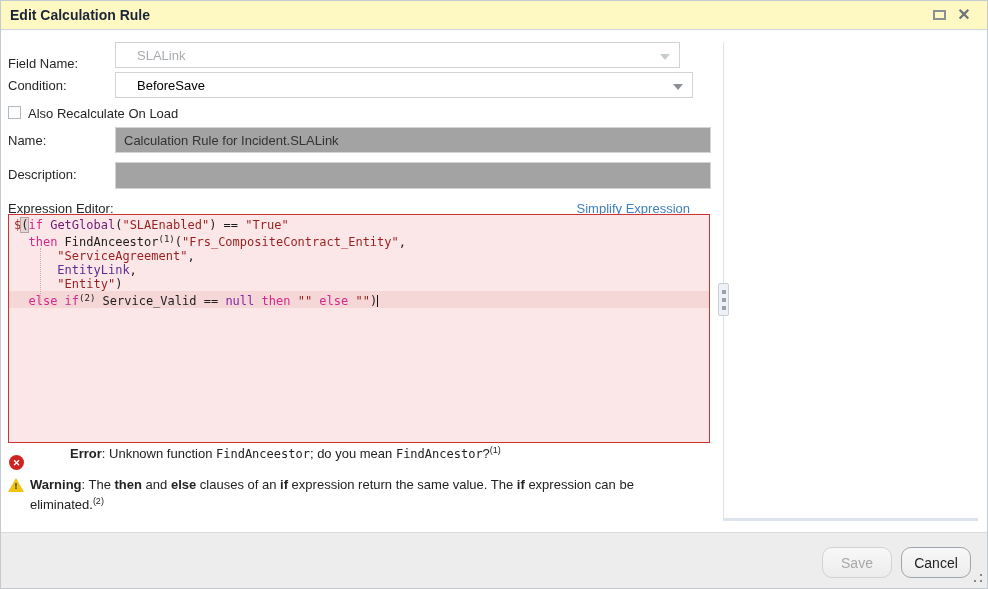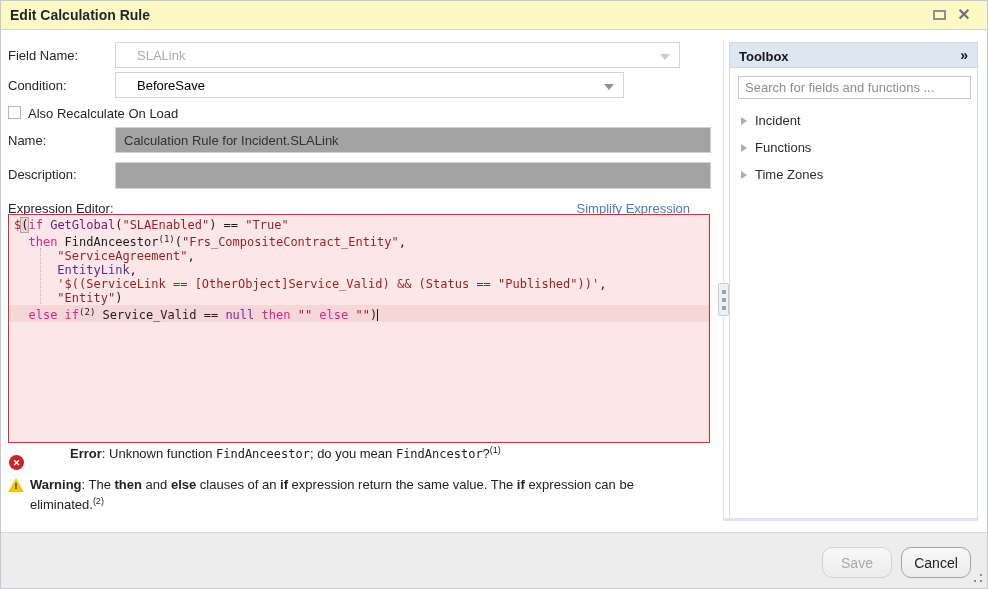--- a/index.html
+++ b/index.html
@@ -111,52 +111,51 @@
   <div class="titlebar">
     <span class="dialog-title">Edit Calculation Rule</span>
     <span class="win-btn btn-max">
       <span class="maximize-box"></span>
     </span>
     <span class="win-btn btn-close">
       <span>✕</span>
     </span>
   </div>
 
-  <span class="form-label" style="top:48px">Field Name:</span>
+  <span class="form-label" style="top:56px">Field Name:</span>
   <span class="form-label" style="top:78px">Condition:</span>
   <span class="form-label" style="left:28px; top:106px">Also Recalculate On Load</span>
   <span class="form-label" style="top:133px">Name:</span>
   <span class="form-label" style="top:167px">Description:</span>
   <span class="form-label" style="top:201px">Expression Editor:</span>
 
   <div class="select-box" style="left:115px; top:42px; width:565px; height:26px; color:#a7abb0;">
     <span>SLALink</span>
     <span class="chev dim"></span>
   </div>
 
-  <div class="select-box" style="left:115px; top:72px; width:509px; height:26px;">
+  <div class="select-box" style="left:115px; top:72px; width:578px; height:26px;">
     <span>BeforeSave</span>
     <span class="chev"></span>
   </div>
 
   <span class="checkbox"></span>
 
   <input class="txt-input" style="left: 115px; top: 127px; width: 596px; height: 26px;" type="text" value="Calculation Rule for Incident.SLALink">
   <input class="txt-input" style="left: 115px; top: 162px; width: 596px; height: 27px;" type="text" value="">
 
   <span class="link" style="top:201px; right:298px;">Simplify Expression</span>
 
   <div class="editor">
     <div class="indent-guide"></div>
     <div>
         <div class="code-line"><span class="tk-str">$</span><span class="tk-match">(</span><span class="tk-kw">if</span><span class="tk-plain"> </span><span class="tk-fn">GetGlobal</span><span class="tk-plain">(</span><span class="tk-str">"SLAEnabled"</span><span class="tk-plain">)</span><span class="tk-plain"> == </span><span class="tk-str">"True"</span></div>
         <div class="code-line"><span class="tk-plain">  </span><span class="tk-kw">then</span><span class="tk-plain"> </span><span class="tk-plain">FindAnceestor</span><span class="tk-sup">(1)</span><span class="tk-plain">(</span><span class="tk-str">"Frs_CompositeContract_Entity"</span><span class="tk-plain">,</span></div>
         <div class="code-line"><span class="tk-plain">      </span><span class="tk-str">"ServiceAgreement"</span><span class="tk-plain">,</span></div>
         <div class="code-line"><span class="tk-plain">      </span><span class="tk-id">EntityLink</span><span class="tk-plain">,</span></div>
-        <div class="code-line"><span class="tk-plain">      </span><span class="tk-str">'$((ServiceLink == [OtherObject]Service_Valid) &amp;&amp; (Status == "Published"))'</span><span class="tk-plain">,</span></div>
         <div class="code-line"><span class="tk-plain">      </span><span class="tk-str">"Entity"</span><span class="tk-plain">)</span></div>
         <div class="code-line current"><span class="tk-plain">  </span><span class="tk-kw">else</span><span class="tk-plain"> </span><span class="tk-kw">if</span><span class="tk-sup">(2)</span><span class="tk-plain"> </span><span class="tk-plain">Service_Valid</span><span class="tk-plain"> == </span><span class="tk-null">null</span><span class="tk-plain"> </span><span class="tk-kw">then</span><span class="tk-plain"> </span><span class="tk-str">""</span><span class="tk-plain"> </span><span class="tk-kw">else</span><span class="tk-plain"> </span><span class="tk-str">""</span><span class="tk-plain">)</span><span class="caret"></span></div>
       </div>
   </div>
 
   <span class="error-icon">
     <span>✕</span>
   </span>
   <div class="msg-text" style="top:442px; width:680px;margin-left:40px;"><span class="seg-b">Error</span><span>: Unknown function </span><span class="seg-mono">FindAnceestor</span><span>; do you mean </span><span class="seg-mono">FindAncestor</span><span>?</span><span class="seg-sup">(1)</span></div>
 
@@ -165,41 +164,20 @@
   </span>
   <div class="msg-text" style="top:477px; width:632px;"><span class="seg-b">Warning</span><span>: The </span><span class="seg-b">then</span><span> and </span><span class="seg-b">else</span><span> clauses of an </span><span class="seg-b">if</span><span> expression return the same value. The </span><span class="seg-b">if</span><span> expression can be eliminated.</span><span class="seg-sup">(2)</span></div>
 
   <div class="splitter-line"></div>
   <div class="splitter-handle">
       <i></i>
       <i></i>
       <i></i>
     </div>
 
-  <div class="toolbox">
-    <div class="toolbox-header">
-      <span class="toolbox-title">Toolbox</span>
-      <span class="toolbox-collapse">»</span>
-    </div>
-    <input class="toolbox-search" type="text" placeholder="Search for fields and functions ..." style="">
-    <div class="toolbox-tree">
-        <div class="tree-item">
-          <span class="tree-arrow"></span>
-          <span class="tree-label">Incident</span>
-        </div>
-        <div class="tree-item">
-          <span class="tree-arrow"></span>
-          <span class="tree-label">Functions</span>
-        </div>
-        <div class="tree-item">
-          <span class="tree-arrow"></span>
-          <span class="tree-label">Time Zones</span>
-        </div>
-      </div>
-  </div>
   <div class="toolbox-shadow"></div>
 
   <div class="footer">
     <button class="btn btn-save" disabled="">Save</button>
     <button class="btn btn-cancel">Cancel</button>
     <span class="grip">
         <i></i>
         <i></i>
         <i></i>
       </span>

